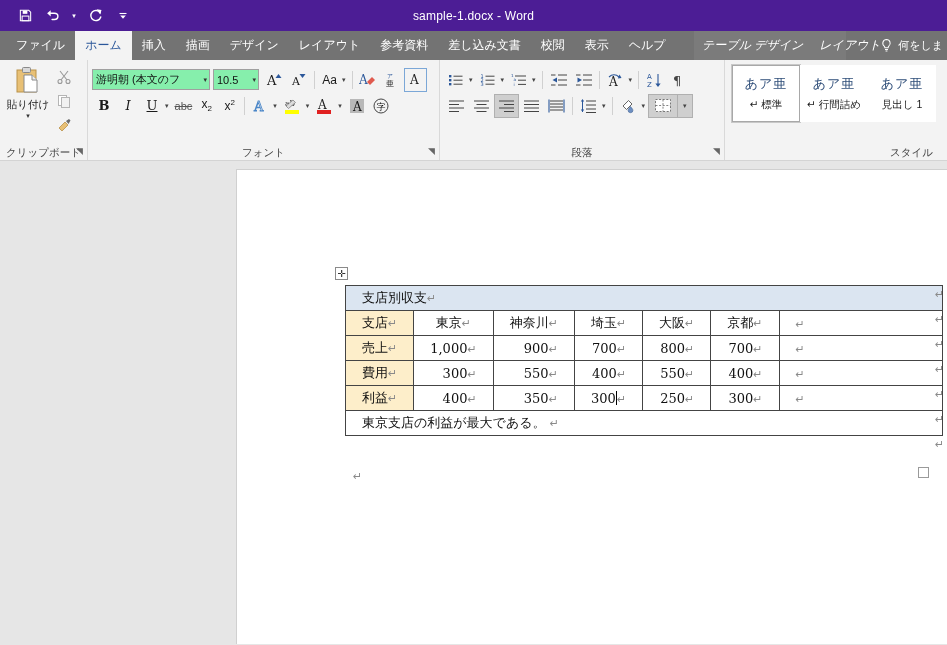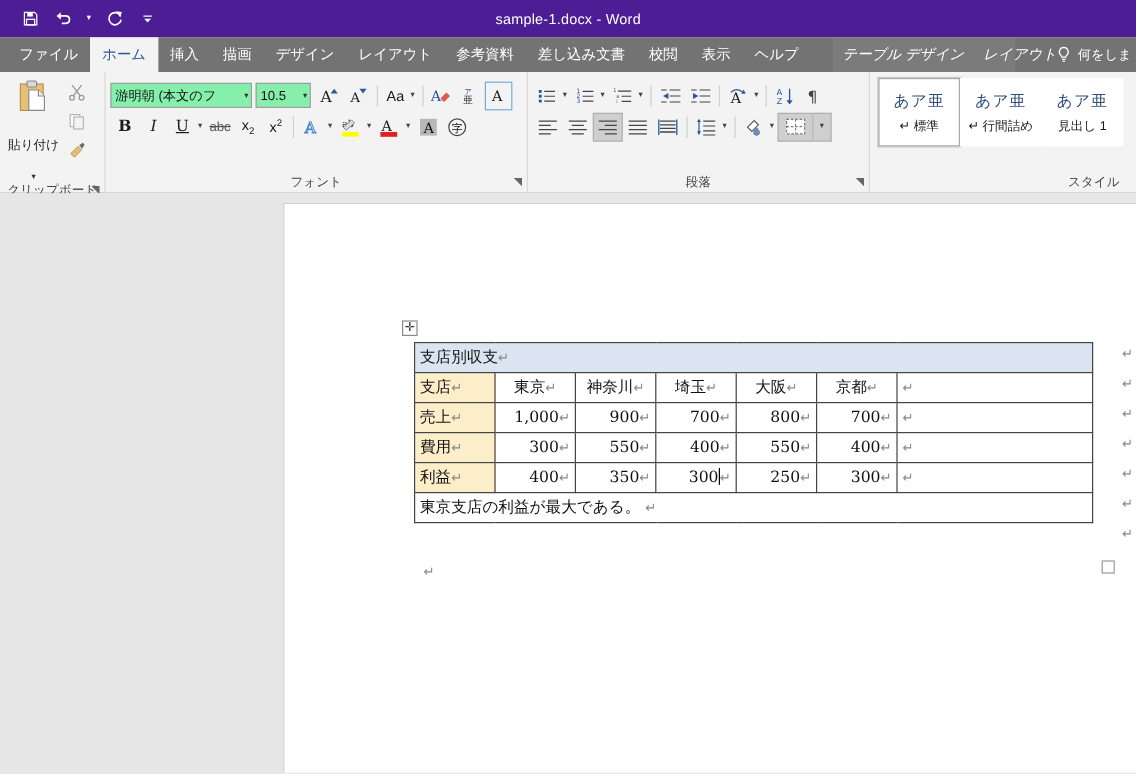--- a/index.html
+++ b/index.html
@@ -118,21 +118,21 @@
     padding: 0 2px;
   }
   .btn.sel { background:#cfcfcf; border-color:#b0b0b0; }
   .btn.box { border:1px solid #7ba7d7; }
   .caret { font-size:7px; color:#444; padding: 0 3px 0 1px; line-height:1;}
   .sep { width:1px; height:18px; background:#d0d0d0; margin:0 3px; }
 
   
   .clip-big {
     display:flex; flex-direction:column; align-items:center;
-    width: 48px; padding-top:2px;gap:16px;
+    width: 48px; padding-top:2px;
   }
   .clip-big .lbl { font-size:10.5px; margin-top:1px; color:#1a1a1a; }
   .clip-big .cd { font-size:7px; color:#333; line-height:8px; }
   .clip-side { display:flex; flex-direction:column; gap:1px; padding-top:2px; }
   .clip-side .btn { height:23px; }
 
   
   .fontbox {
     height: 21px;
     border: 1px solid #a0a0a0;
@@ -189,21 +189,21 @@
   table.doc {
     border-collapse: collapse;
     font-family: "DejaVu Serif", "Liberation Serif", serif;
     font-size: 13px;
     color: #111;
     table-layout: fixed;
   }
   table.doc td {
     border: 1px solid #444;
     height: 25px;
-    padding: 0 4px;
+    padding: 0 16px;
     vertical-align: middle;
     white-space: nowrap;
   }
   td.hdrblue { background:#dbe5f1; }
   td.lblbeige { background:#fdeeca; }
   td.num { text-align:right; }
   td.ctr { text-align:center; }
   .pm { color:#8a8a8a; font-size:11px; font-family:"DejaVu Sans", sans-serif; }
   .cursor {
     display:inline-block; width:1px; height:14px;

